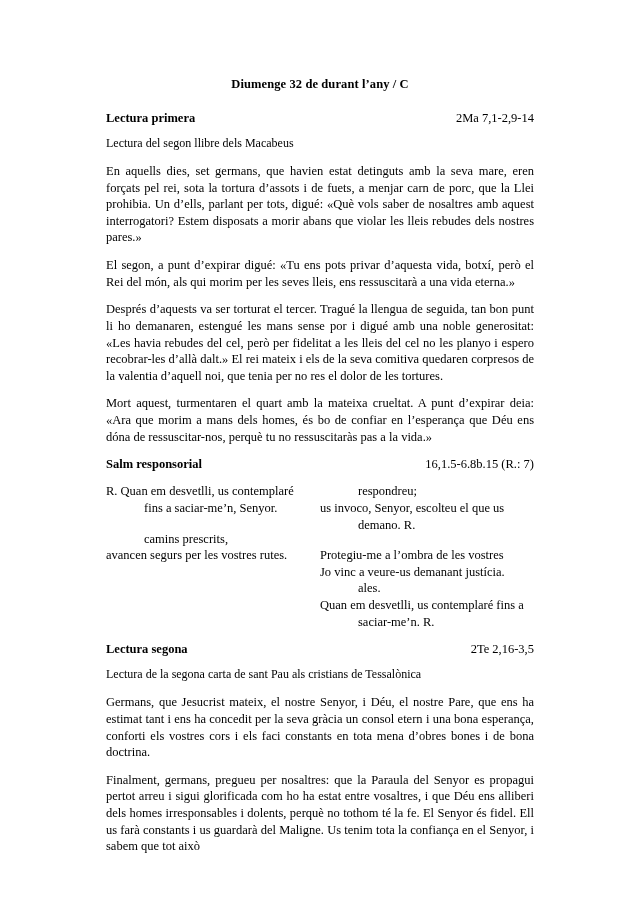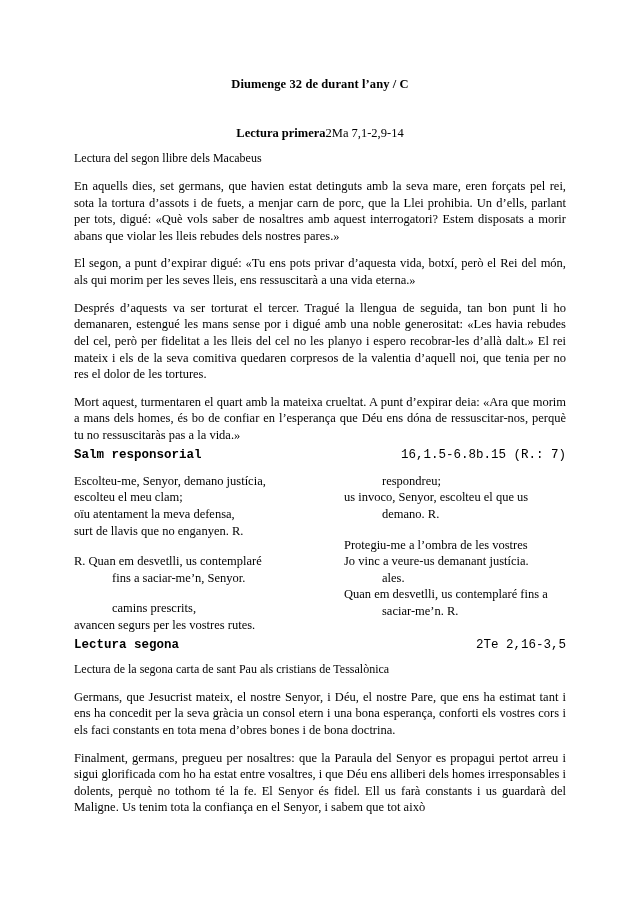--- a/index.html
+++ b/index.html
@@ -13,21 +13,21 @@
     font-family: "Liberation Serif", "DejaVu Serif", serif;
     color: #000000;
     overflow: hidden;
   }
 
   .page {
     position: relative;
     width: 640px;
     height: 905px;
     box-sizing: border-box;
-    padding: 0 74px;
+    padding: 0 106px;
   }
 
   .doc-title {
     margin: 0;
     padding-top: 77px;
     text-align: center;
     font-size: 12.5px;
     font-weight: bold;
     letter-spacing: 0.1px;
   }
@@ -55,24 +55,24 @@
 
   .body-par {
     font-size: 12.5px;
     margin: 0;
     text-align: justify;
     line-height: 1.33;
     hyphens: none;
   }
 
   
-  .sp-head-first { margin-top: 34px; justify-content: center; }
+  .sp-head-first { margin-top: 19px; }
   .sp-leadin     { margin-top: 10px; }
   .sp-par        { margin-top: 11px; }
-  .sp-head       { margin-top: 4px; font-family: Liberation Mono, monospace; }
+  .sp-head       { margin-top: 12px; }
 
   
   .psalm {
     display: flex;
     justify-content: space-between;
     margin-top: 11px;
   }
   .psalm-col {
     width: 222px;
     font-size: 12.5px;
@@ -119,26 +119,20 @@
   <p class="body-par sp-par">Mort aquest, turmentaren el quart amb la mateixa crueltat. A punt d’expirar deia: «Ara que morim a mans dels homes, és bo de confiar en l’esperança que Déu ens dóna de ressuscitar-nos, perquè tu no ressuscitaràs pas a la vida.»</p>
 
   <div class="section-head sp-head">
     <span class="label">Salm responsorial</span>
     <span class="ref">16,1.5-6.8b.15 (R.: 7)</span>
   </div>
 
   <div class="psalm">
     <div class="psalm-col" id="psalm-left">
         <div class="stanza">
-          <p class="verse">Escolteu-me, Senyor, demano justícia,</p>
-          <p class="verse">escolteu el meu clam;</p>
-          <p class="verse">oïu atentament la meva defensa,</p>
-          <p class="verse">surt de llavis que no enganyen. R.</p>
-        </div>
-        <div class="stanza">
           <p class="verse just-full">R. Quan em desvetlli, us contemplaré</p>
           <p class="verse cont">fins a saciar-me’n, Senyor.</p>
         </div>
         <div class="stanza">
           <p class="verse cont">camins prescrits,</p>
           <p class="verse">avancen segurs per les vostres rutes.</p>
         </div>
       </div>
     <div class="psalm-col" id="psalm-right">
         <div class="stanza">

